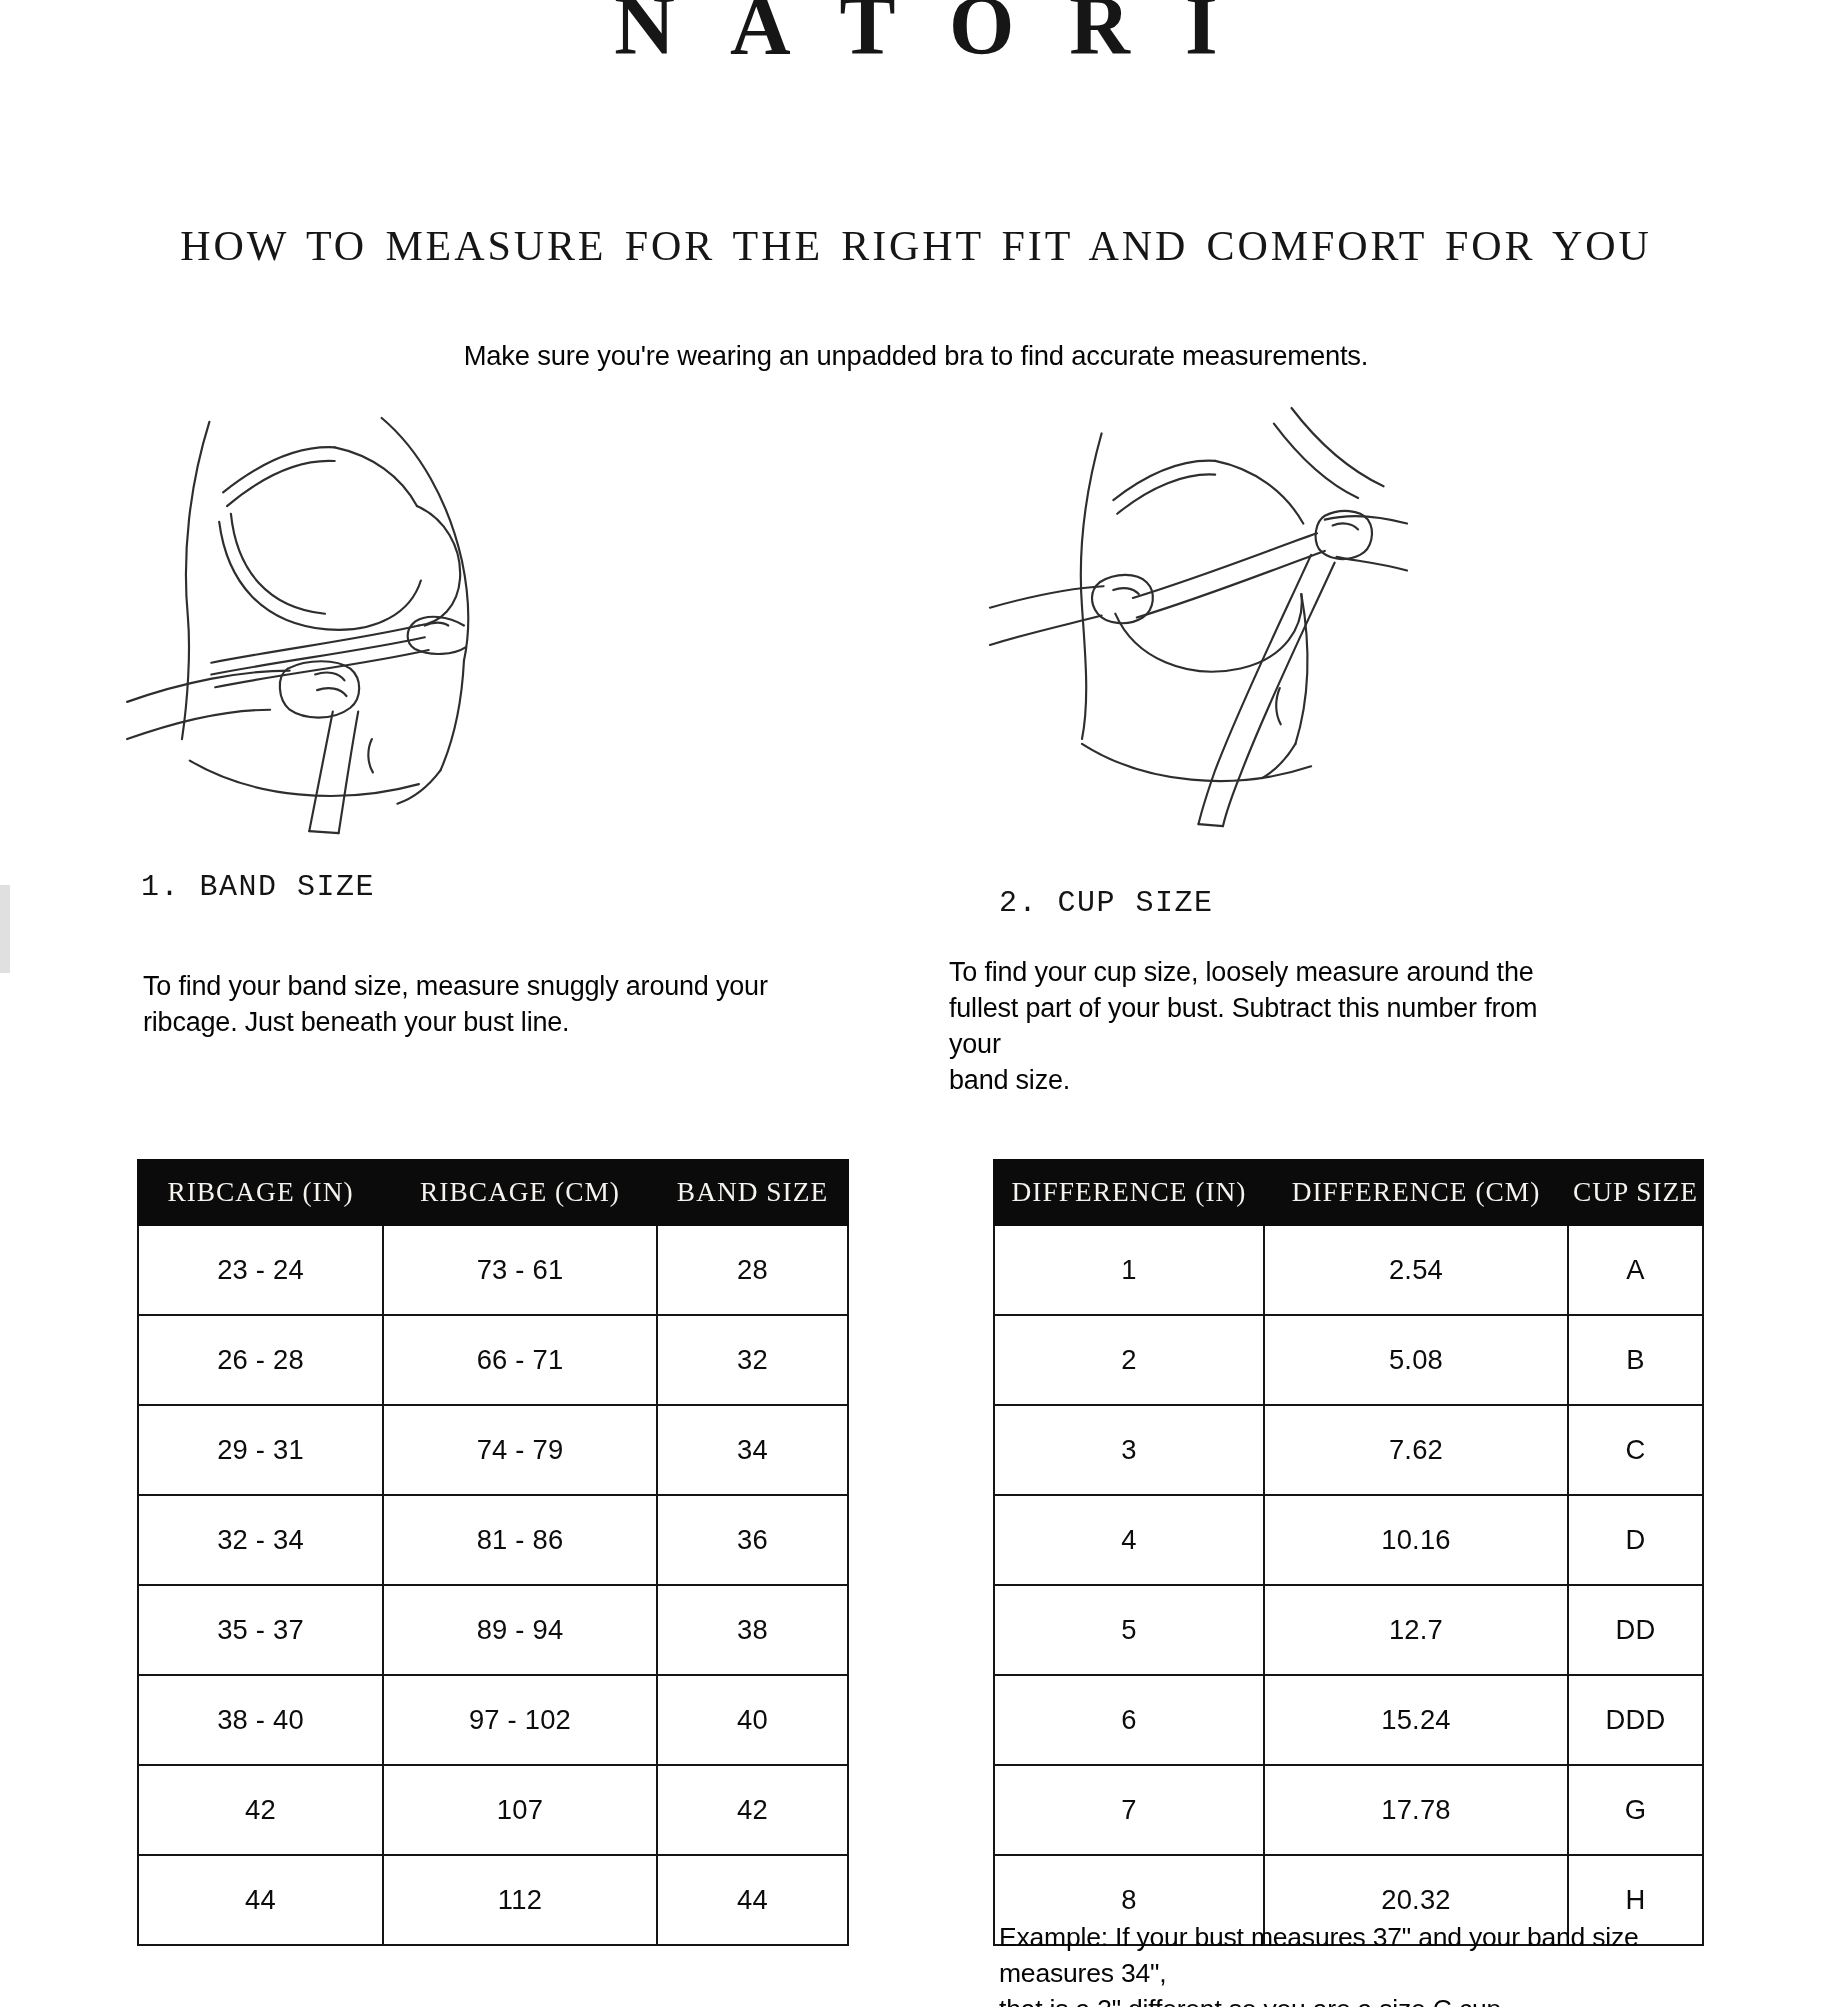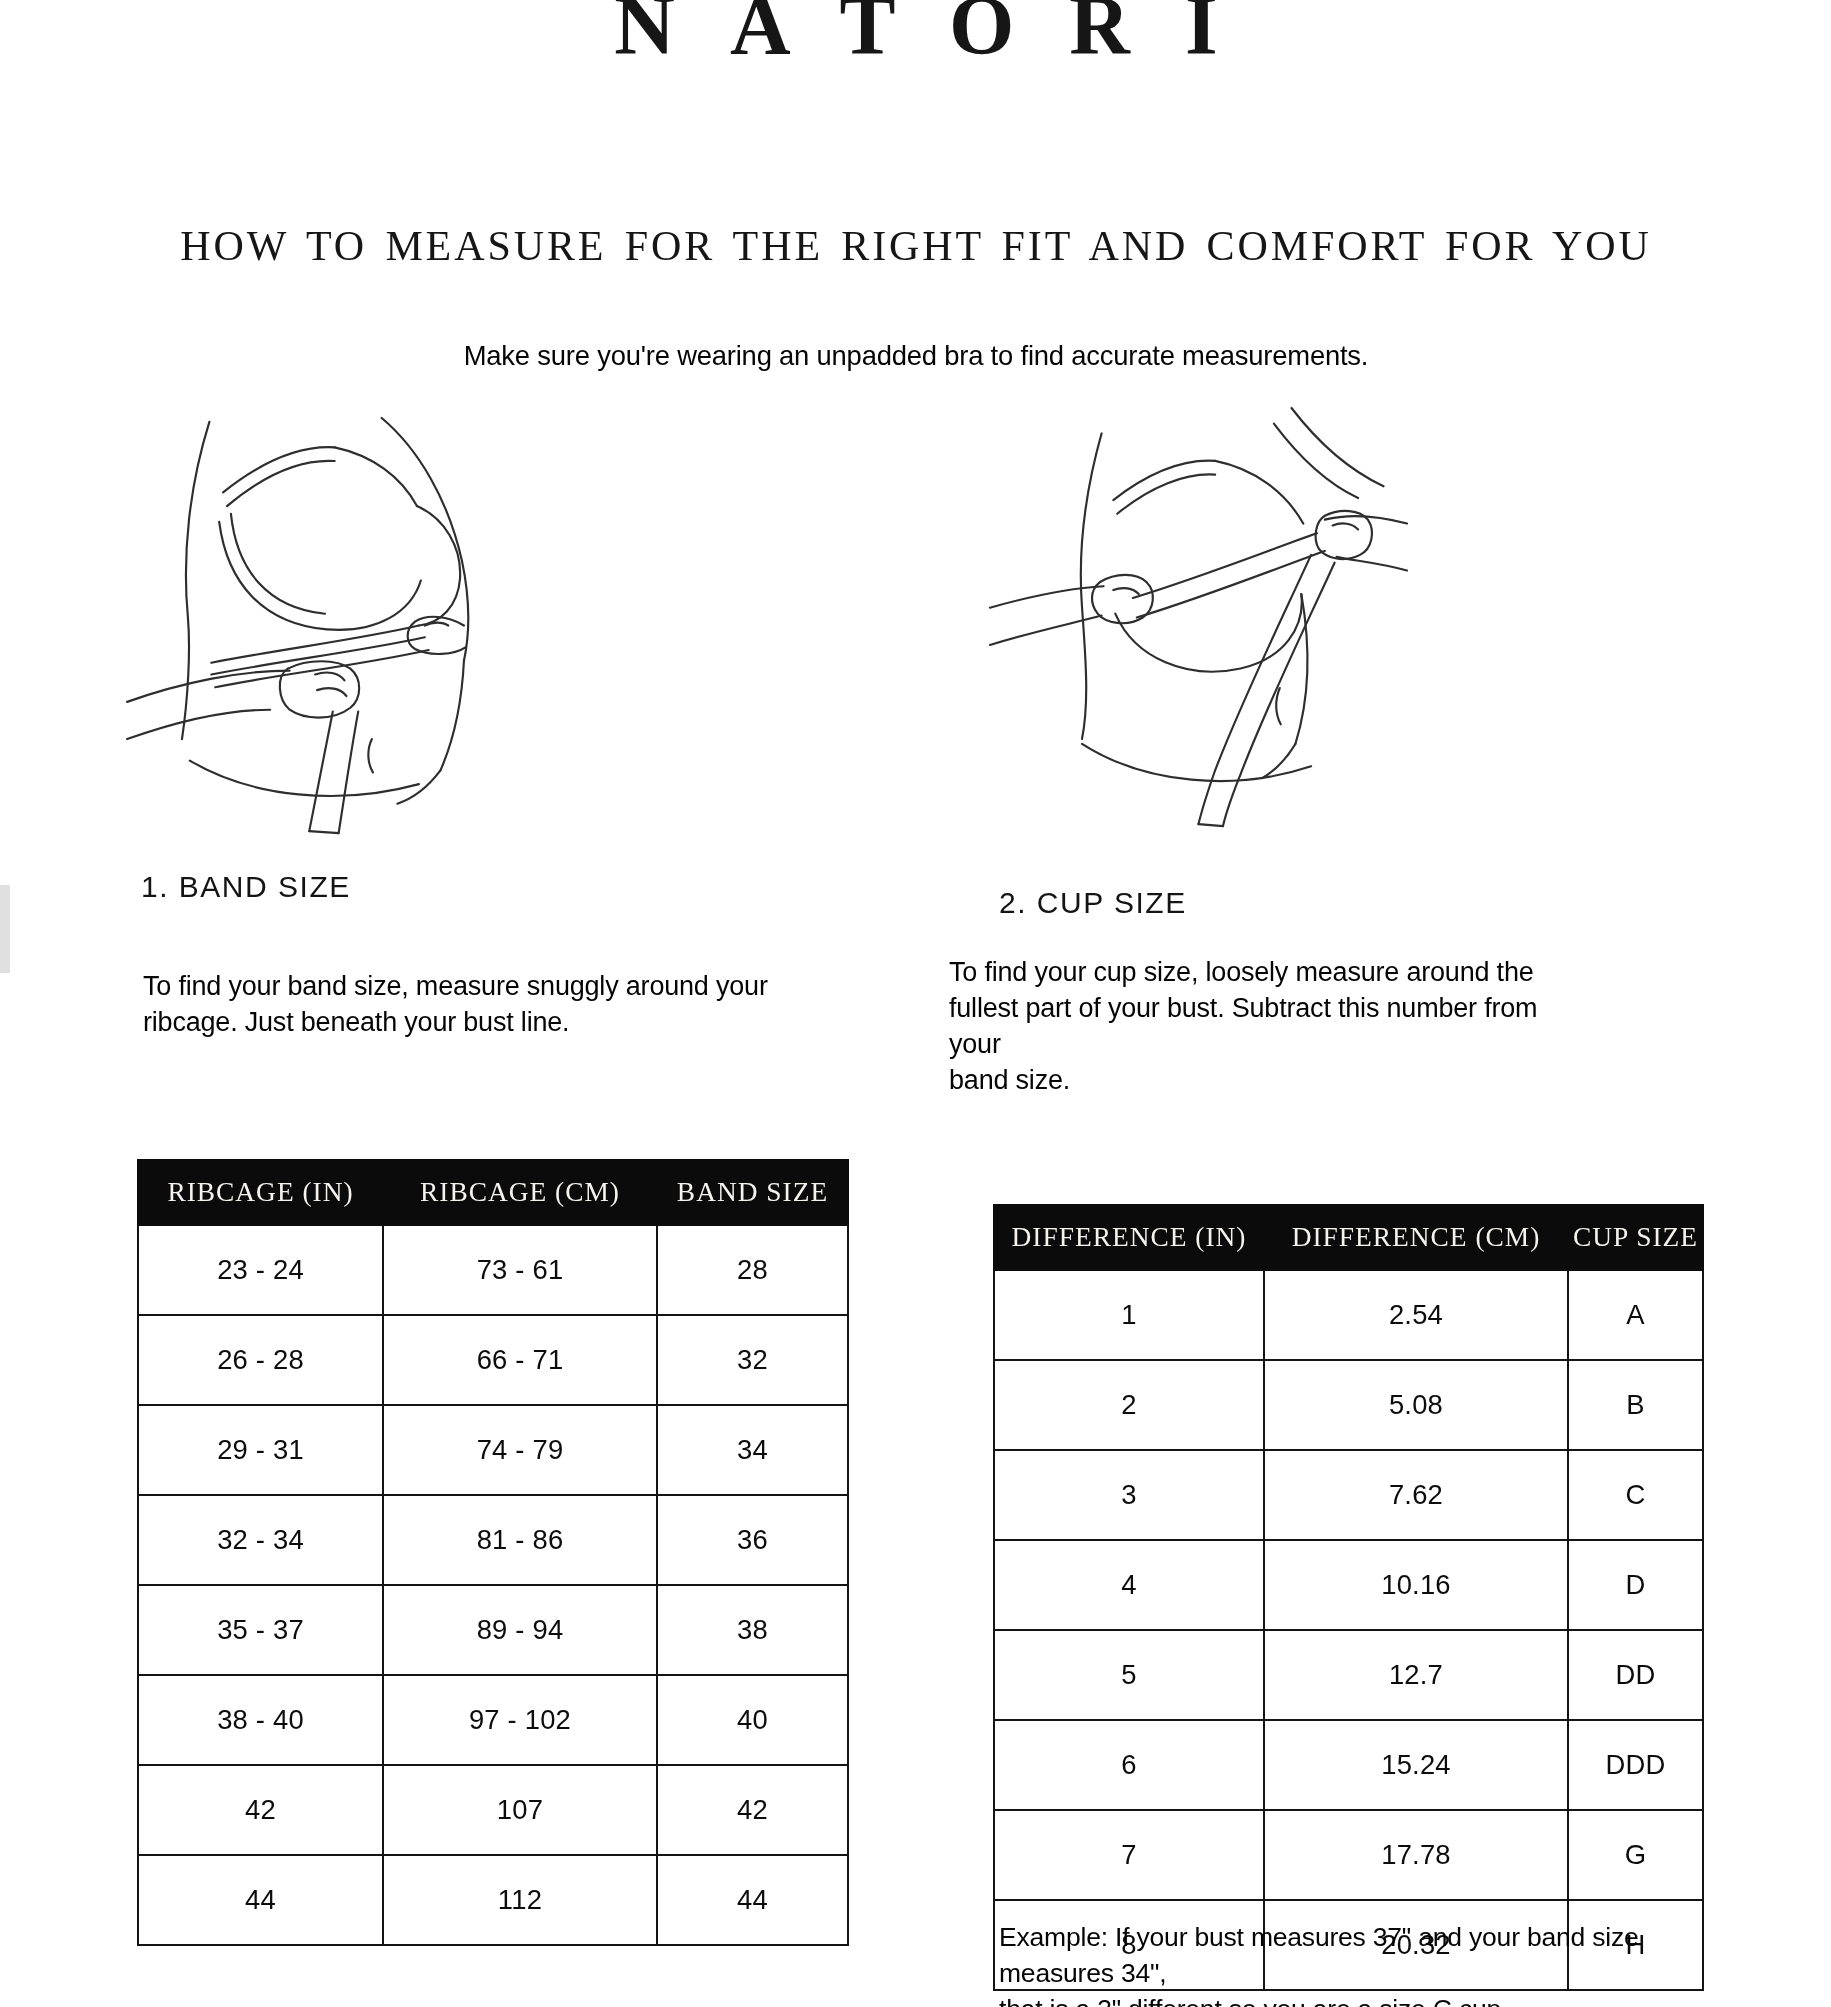--- a/index.html
+++ b/index.html
@@ -50,21 +50,21 @@
     color:#050505;
   }
   
   .illus{position:absolute;}
   .illus-band{left:125px; top:416px;}
   .illus-cup{left:988px; top:406px;}
   .illus svg path{fill:none;stroke:#2e2e2e;stroke-width:2.2;stroke-linecap:round;stroke-linejoin:round;}
   
   .sec-heading{
     position:absolute;
-    font-family:Liberation Sans, sans-serif;
+    font-family:Liberation Mono, monospace;
     font-size:30px;
     letter-spacing:1.5px;
     color:#141414;
     white-space:nowrap;
   }
   .sec-heading.band{left:141px; top:870px;}
   .sec-heading.cup{left:999px; top:870px;margin-top:16px;}
   
   .desc{
     position:absolute;
@@ -77,21 +77,21 @@
   .desc.band{left:143px; top:968px; width:706px;}
   .desc.cup{left:949px; top:954px; width:627px;}
   
   .size-table{
     position:absolute;
     border-collapse:collapse;
     table-layout:fixed;
     background:#fff;
   }
   .size-table.band{left:137px; top:1159px; width:711px;}
-  .size-table.cup{left:993px; top:1204px; width:709px;}
+  .size-table.cup{left:993px; top:1159px; width:709px;}
   .size-table th{
     background:#0b0b0b;
     color:#f6f3ee;
     font-family:"Liberation Serif", serif;
     font-weight:400;
     font-size:27.4px;
     letter-spacing:1px;
     height:61px;
     border:2px solid #0b0b0b;
     text-align:center;

